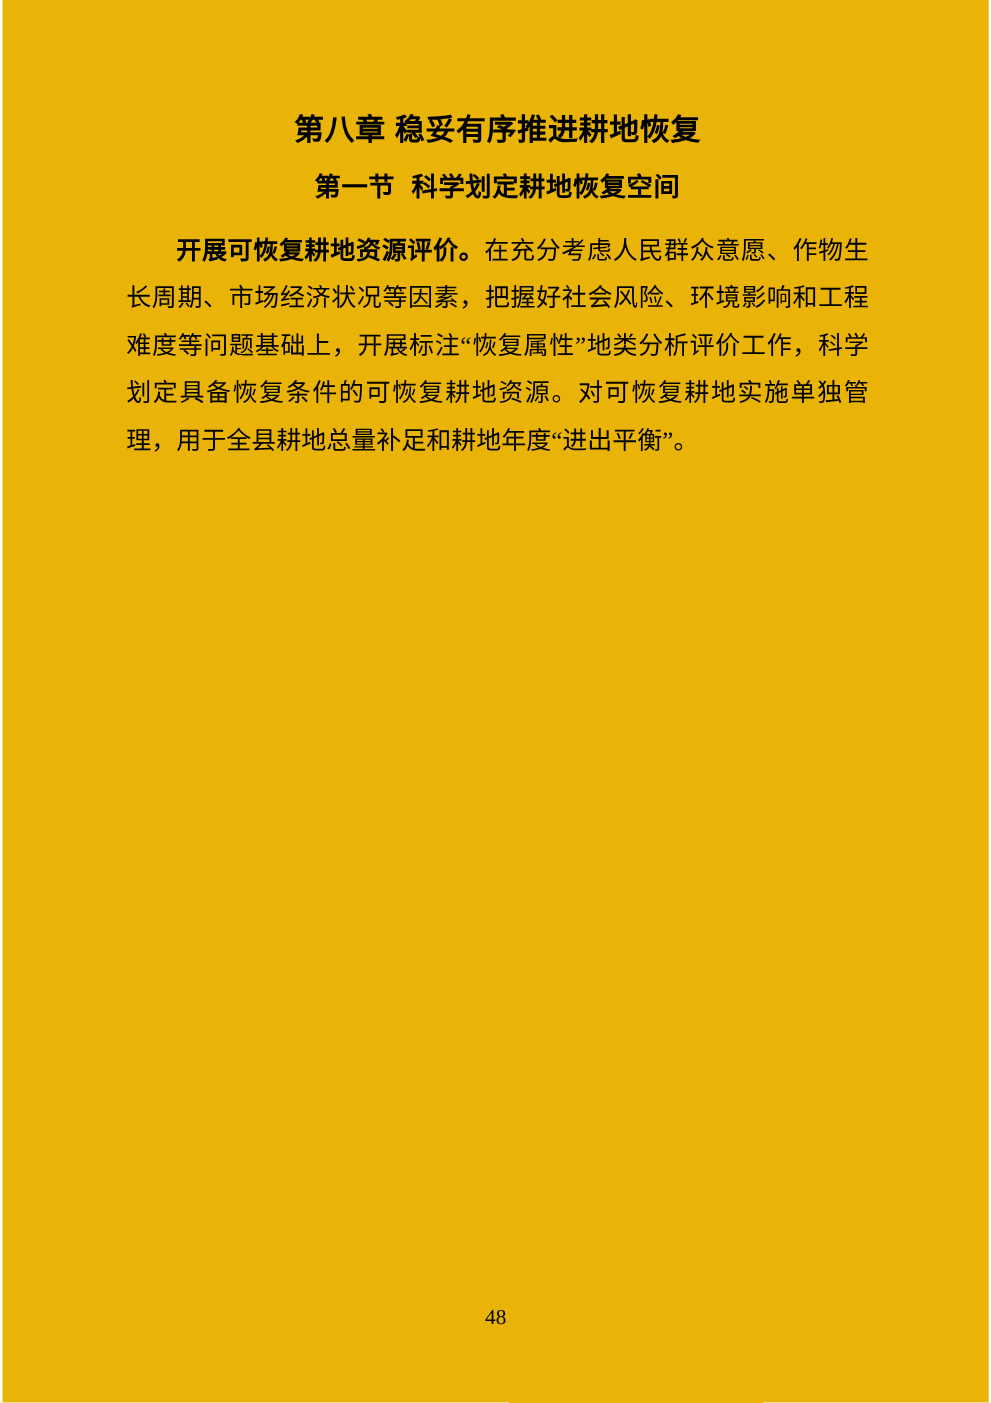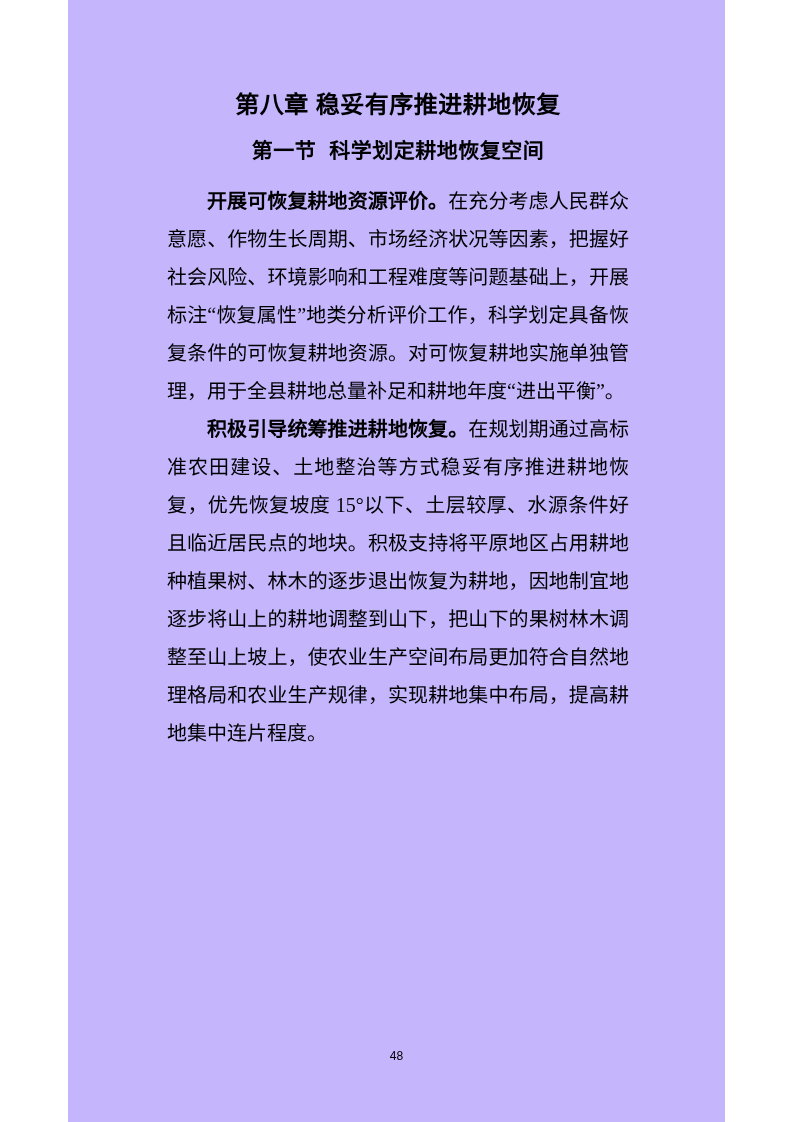--- a/index.html
+++ b/index.html
@@ -2,24 +2,24 @@
 <html lang="zh-CN"><head>
 <meta charset="utf-8">
 <style>
   html, body {
     margin: 0;
     padding: 0;
     background: #ffffff;
   }
   .page {
     position: relative;
-    width: 657px;
+    width: 789px;
     height: 1122px;
     margin: 0 auto;
-    background: #c4b5fd;
+    background: #eab308;
     box-sizing: border-box;
     padding: 88px 96px 0 99px;
     overflow: hidden;
     color: #000000;
   }
   .chapter-title {
     margin: 0;
     font-family: "Liberation Sans", "DejaVu Sans", sans-serif;
     font-weight: bold;
     font-size: 24px;
@@ -53,37 +53,36 @@
     margin-top: 40px;
   }
   .footer {
     position: absolute;
     left: 0;
     right: 0;
     bottom: 58px;
     text-align: center;
   }
   .page-number {
-    font-family: Liberation Sans, sans-serif;
-    font-size: 12px;
+    font-family: Liberation Serif, serif;
+    font-size: 17px;
     color: #000000;
   }
 </style>
 </head>
 <body>
 
 <div class="page">
 
   <h1 class="chapter-title">第八章 稳妥有序推进耕地恢复</h1>
 
 
   <h2 class="section-title">第一节 科学划定耕地恢复空间</h2>
 
   <p class="para"><strong class="lead">开展可恢复耕地资源评价。</strong><span>在充分考虑人民群众意愿、作物生长周期、市场经济状况等因素，把握好社会风险、环境影响和工程难度等问题基础上，开展标注“恢复属性”地类分析评价工作，科学划定具备恢复条件的可恢复耕地资源。对可恢复耕地实施单独管理，用于全县耕地总量补足和耕地年度“进出平衡”。</span></p>
 
 
-  <p class="para"><strong class="lead">积极引导统筹推进耕地恢复。</strong><span>在规划期通过高标准农田建设、土地整治等方式稳妥有序推进耕地恢复，优先恢复坡度 15°以下、土层较厚、水源条件好且临近居民点的地块。积极支持将平原地区占用耕地种植果树、林木的逐步退出恢复为耕地，因地制宜地逐步将山上的耕地调整到山下，把山下的果树林木调整至山上坡上，使农业生产空间布局更加符合自然地理格局和农业生产规律，实现耕地集中布局，提高耕地集中连片程度。</span></p>
 
   <div class="footer">
     <span class="page-number">48</span>
   </div>
 
 </div>
 
 </body></html>

